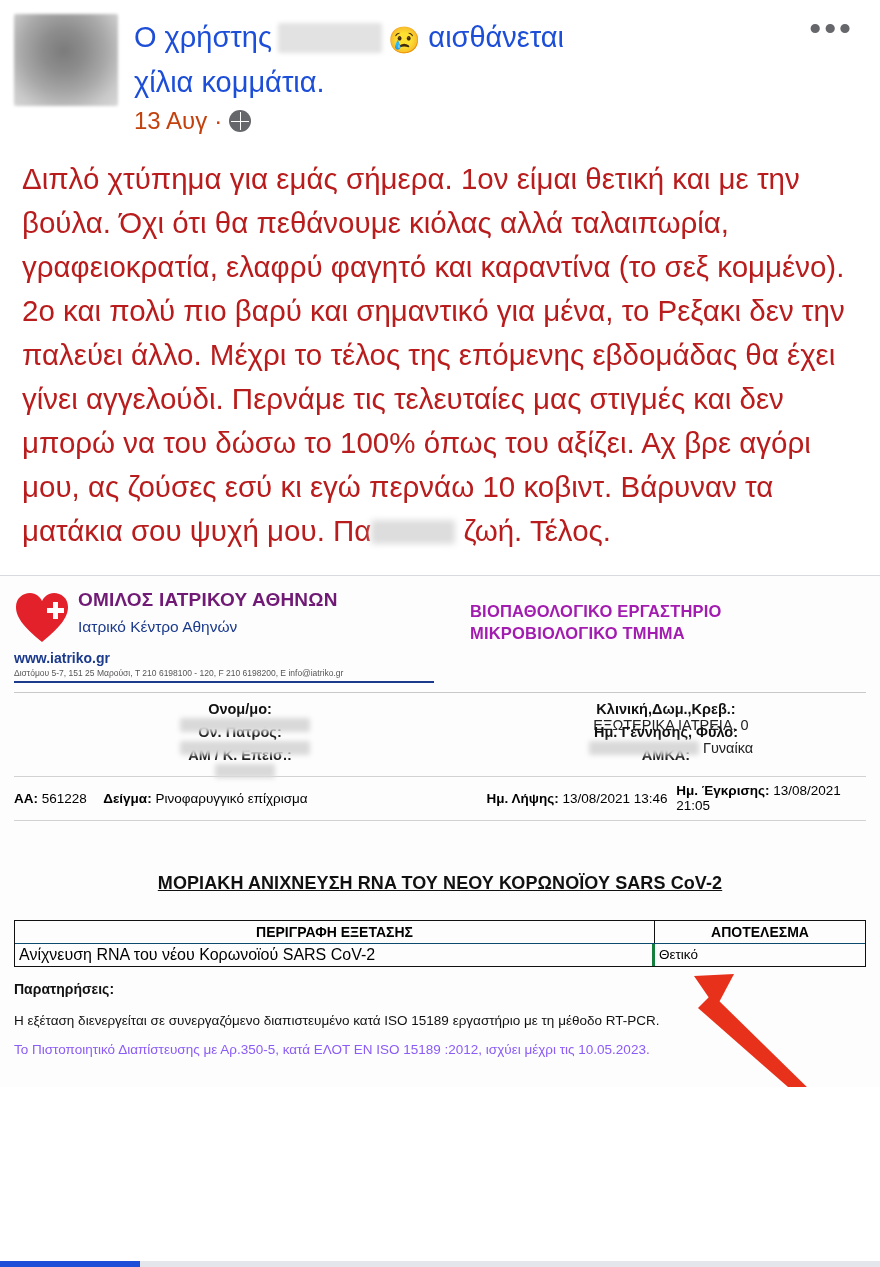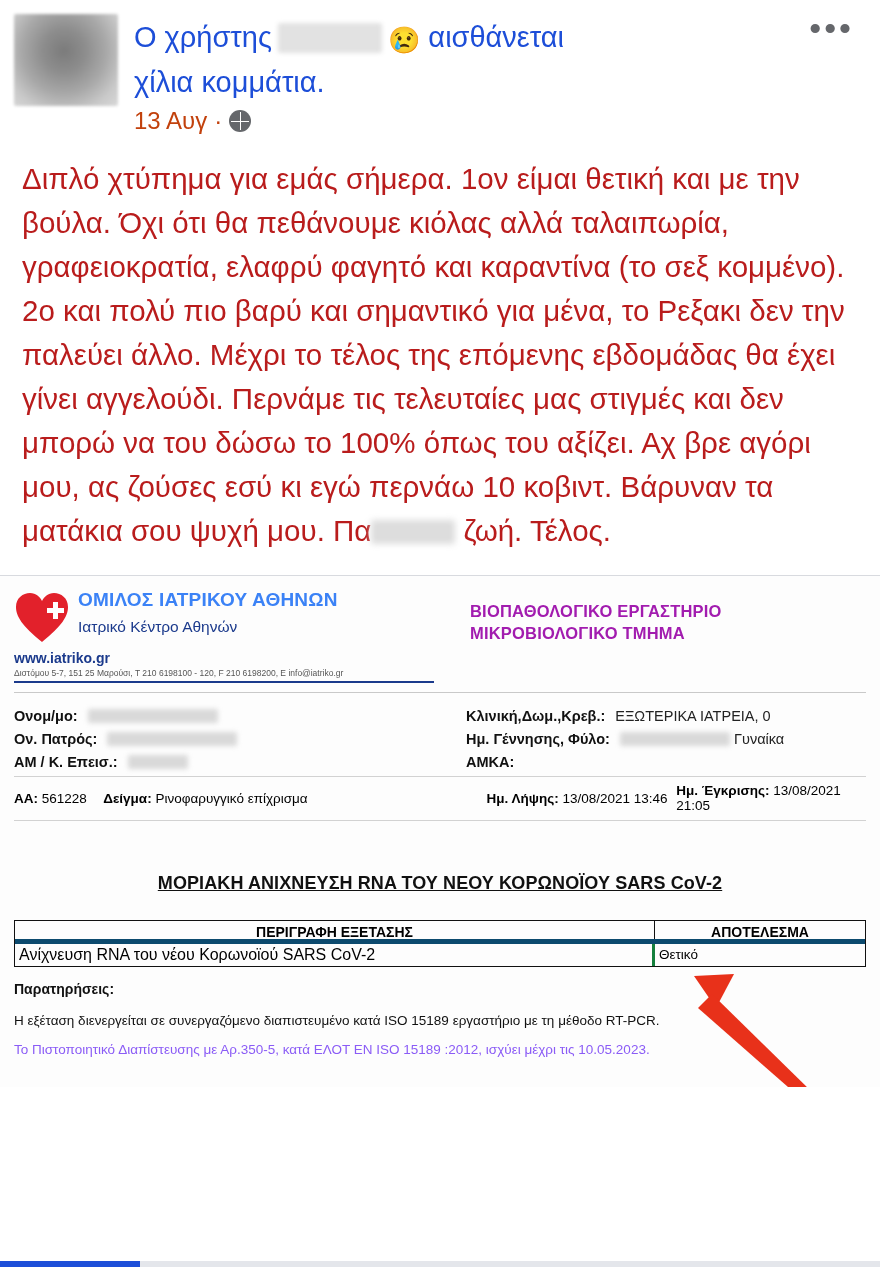--- a/index.html
+++ b/index.html
@@ -150,21 +150,21 @@
     position: relative;
     width: 56px; height: 52px;
     flex: 0 0 56px;
     margin-top: 2px;
   }
   .heart svg { display:block; }
   .logo-text { padding-left: 8px; }
   .logo-l1 {
     font-size: 19px;
     font-weight: bold;
-    color: #3b82f6;
+    color: #701a75;
     line-height: 20px;
     letter-spacing: .2px;
   }
   .logo-l2 {
     font-size: 15.5px;
     color: #1b3a8c;
     margin-top: 8px;
     line-height: 18px;
   }
   .doc-head-right {
@@ -206,22 +206,23 @@
   .pat-grid {
     display: flex;
     margin-top: 8px;
     font-size: 14.5px;
     color: #111;
   }
   .pat-col-l { width: 452px; }
   .pat-col-r { flex: 1 1 auto; }
   .pat-row {
     display: flex;
-    align-items: flex-end;
+    align-items: center;
     height: 23px;
+    flex-direction: column;
   }
   .pat-lbl { font-weight: bold; white-space: nowrap; }
   .pat-val { padding-left: 10px; color: #222; }
   .blur-val {
     display: inline-block;
     height: 14px;
     background: #d9d9d9;
     filter: blur(2.4px);
     border-radius: 2px;
     vertical-align: -2px;
@@ -252,21 +253,21 @@
   }
 
   .res-table {
     margin-top: 26px;
     border: 1px solid #111;
     display: flex;
     flex-direction: column;
   }
   .res-head {
     display: flex;
-    border-bottom: 5px solid #0c4a6e;
+    border-bottom: 1px solid #0c4a6e;
     height: 23px;
   }
   .res-head .c1 {
     flex: 0 0 640px;
     text-align: center;
     font-size: 14px;
     font-weight: bold;
     line-height: 22px;
     border-right: 1px solid #111;
   }

